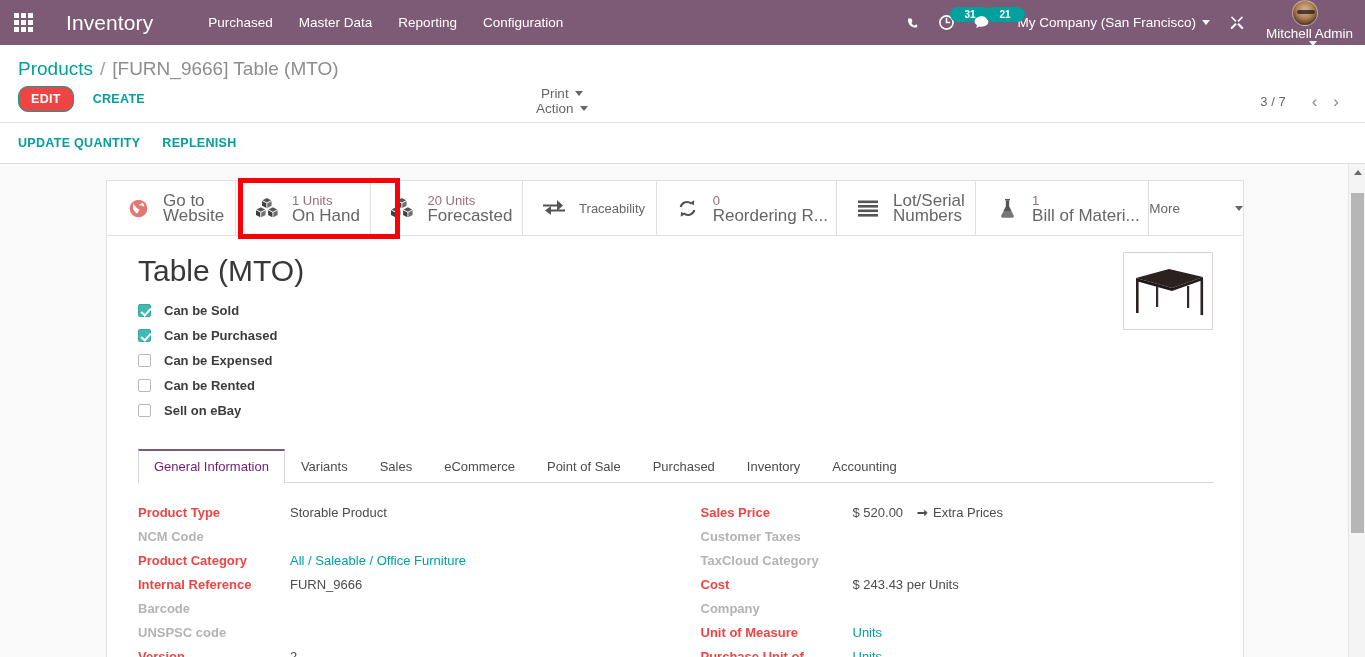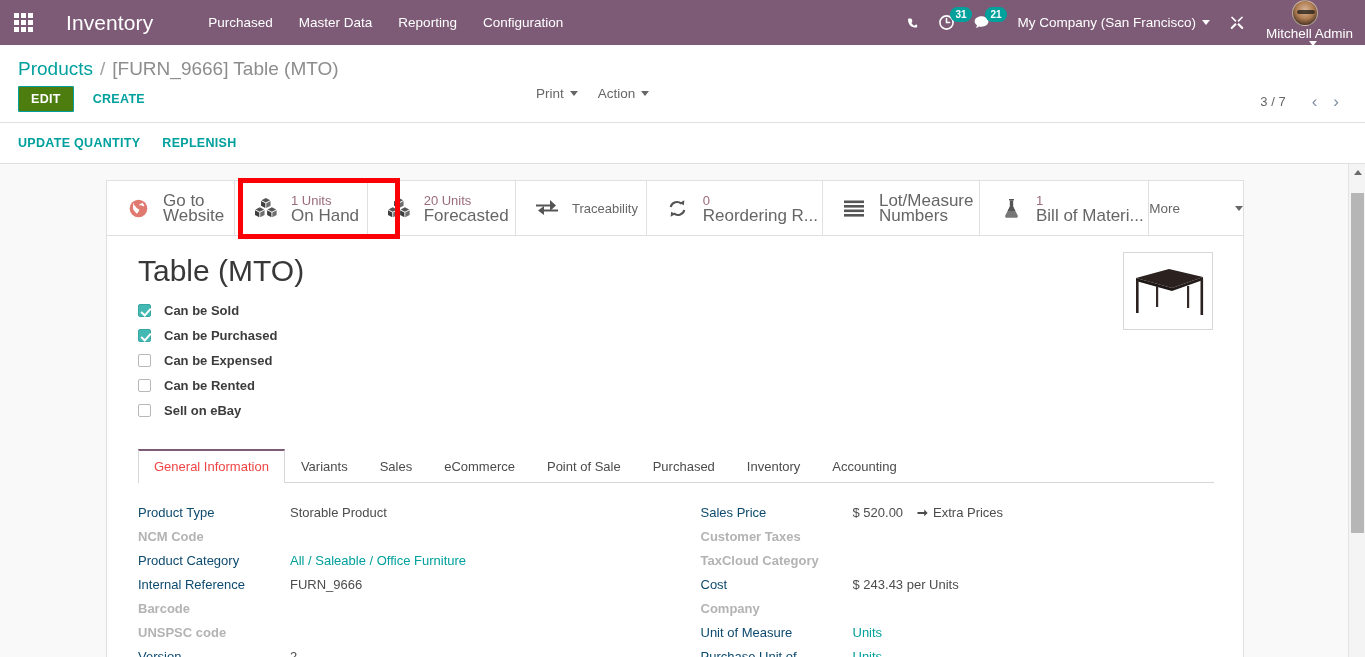--- a/index.html
+++ b/index.html
@@ -42,21 +42,21 @@
   }
   .nav-ico {
     position: relative; margin: 0 9px; cursor: pointer;
     display: flex; align-items: center; justify-content: center;
     height: 45px;
   }
   .nav-ico svg { display: block; }
   .badge {
     position: absolute; top: 7px; left: 12px;
     background: #00a09d; color: #fff; font-size: 10px; font-weight: bold;
-    border-radius: 9px; padding: 1px 5px; line-height: 13px;
+    border-radius: 9px; padding: 1px 14px; line-height: 13px;
     min-width: 19px; text-align: center;
   }
   .company-sel {
     font-size: 13.5px; color: #fff; margin: 0 10px 0 18px;
     cursor: pointer; white-space: nowrap; display: flex; align-items: center;
   }
   .caret { display: inline-block; margin-left: 6px;
     border-left: 4px solid transparent; border-right: 4px solid transparent;
     border-top: 5px solid currentColor; }
   .user-menu { display: flex; align-items: center; margin-left: 12px; cursor: pointer; flex-direction: column; }
@@ -78,32 +78,32 @@
   .breadcrumb-row { padding: 13px 0 6px 18px; display: flex; align-items: baseline; }
   .bc-link { font-size: 19px; color: #00a09d; cursor: pointer; }
   .bc-sep { font-size: 19px; color: #a0a0a0; margin: 0 7px; }
   .bc-current { font-size: 19px; color: #8d8d8d; }
 
   .buttons-row {
     display: flex; align-items: center; position: relative;
     padding: 0 18px 10px 18px; height: 36px;
   }
   .btn-edit {
-    background: #4d7c0f; color: #ffffff; border: 1px solid #00a09d;
+    background: #ef4444; color: #ffffff; border: 1px solid #00a09d;
     font-size: 12.5px; font-weight: bold; letter-spacing: .3px;
-    padding: 5px 12px; border-radius: 1px; cursor: pointer;
+    padding: 5px 12px; border-radius: 10px; cursor: pointer;
   }
   .btn-create {
     background: transparent; color: #00a09d; border: 1px solid transparent;
     font-size: 12.5px; font-weight: bold; letter-spacing: .3px;
     padding: 5px 10px; margin-left: 8px; border-radius: 3px; cursor: pointer;
   }
   .cp-mid {
     position: absolute; left: 536px; top: 0;
-    display: flex; align-items: flex-start; height: 30px;
+    display: flex; align-items: center; height: 30px; flex-direction: column;
   }
   .dd-btn {
     font-size: 13.5px; color: #666666; cursor: pointer;
     margin-right: 20px; display: flex; align-items: center;
   }
   .dd-btn .caret { border-top-color: #666666; }
   .pager {
     position: absolute; right: 18px; top: 0;
     display: flex; align-items: center; height: 30px;
   }
@@ -186,30 +186,30 @@
     display: flex; margin: 26px 0 0 31px;
     border-bottom: 1px solid #d6d6d6; width: 1076px;
   }
   .tab {
     font-size: 13px; color: #4c4c4c; padding: 9px 15px;
     border: 1px solid transparent; border-bottom: none;
     cursor: pointer; margin-bottom: -1px; white-space: nowrap;
   }
   .tab.active {
     border-color: #d6d6d6; border-top: 2px solid #7d5b76;
-    background: #ffffff; color: #ef4444;
+    background: #ffffff; color: #701a75;
     padding-top: 8px;
   }
 
   
   .fields { display: flex; padding: 22px 30px 20px 31px; }
   .fcol { width: 50%; }
   .fcol.right { padding-left: 25px; }
   .frow { display: flex; height: 24px; align-items: baseline; }
-  .flbl { width: 152px; font-size: 13px; font-weight: normal; color: #0c4a6e; flex-shrink: 0; }
+  .flbl { width: 152px; font-size: 13px; font-weight: bold; color: #ef4444; flex-shrink: 0; }
   .flbl.muted { font-weight: bold; color: #b3b3b3; }
   .fval { font-size: 13px; color: #4c4c4c; }
   .fval.link { color: #00a09d; cursor: pointer; }
   .extra-prices { color: #4c4c4c; font-size: 13px; margin-left: 14px; cursor: pointer; white-space: nowrap; }
   .arrow-r { display: inline-block; margin-right: 5px; font-weight: bold; }
 
   
   .scrollbar {
     position: absolute; right: 0; top: 0; width: 17px; height: 100%;
     background: #f4f4f4; border-left: 1px solid #e4e4e4;
@@ -415,21 +415,21 @@
         <div class="stat-btn">
           <span class="stat-ico">
             <svg width="22" height="18" viewBox="0 0 22 18">
               <rect x="1" y="1.5" width="20" height="2.6" fill="#555"></rect>
               <rect x="1" y="6" width="20" height="2.6" fill="#555"></rect>
               <rect x="1" y="10.5" width="20" height="2.6" fill="#555"></rect>
               <rect x="1" y="15" width="20" height="2.6" fill="#555"></rect>
             </svg>
           </span>
           <span class="stat-txt">
-            <div class="stat-lbl">Lot/Measure</div>
+            <div class="stat-lbl">Lot/Serial</div>
             <div class="stat-lbl">Numbers</div>
           </span>
         </div>
 
         <div class="stat-btn">
           <span class="stat-ico">
             <svg width="19" height="21" viewBox="0 0 18 21">
               <path fill="#555" d="M6.5 1h5v1.4h-5z"></path>
               <path fill="#777" d="M7.4 2.4h3.2v6.1l4.6 9.1c.5 1-.2 2.2-1.3 2.2H4.1c-1.1 0-1.8-1.2-1.3-2.2l4.6-9.1V2.4z"></path>
               <path fill="#555" d="M7.4 2.4h3.2v6.1l2.3 4.6H5.1l2.3-4.6V2.4z"></path>

